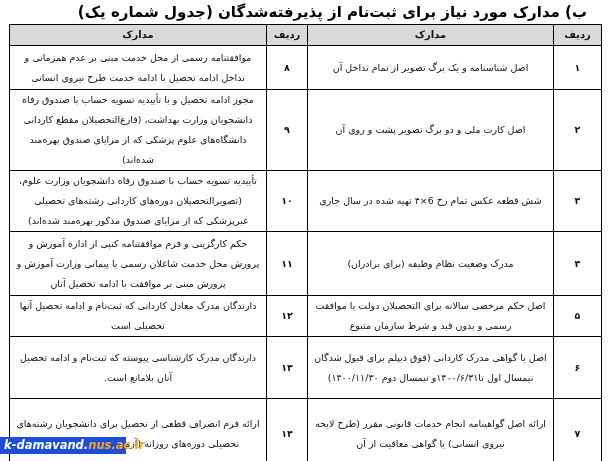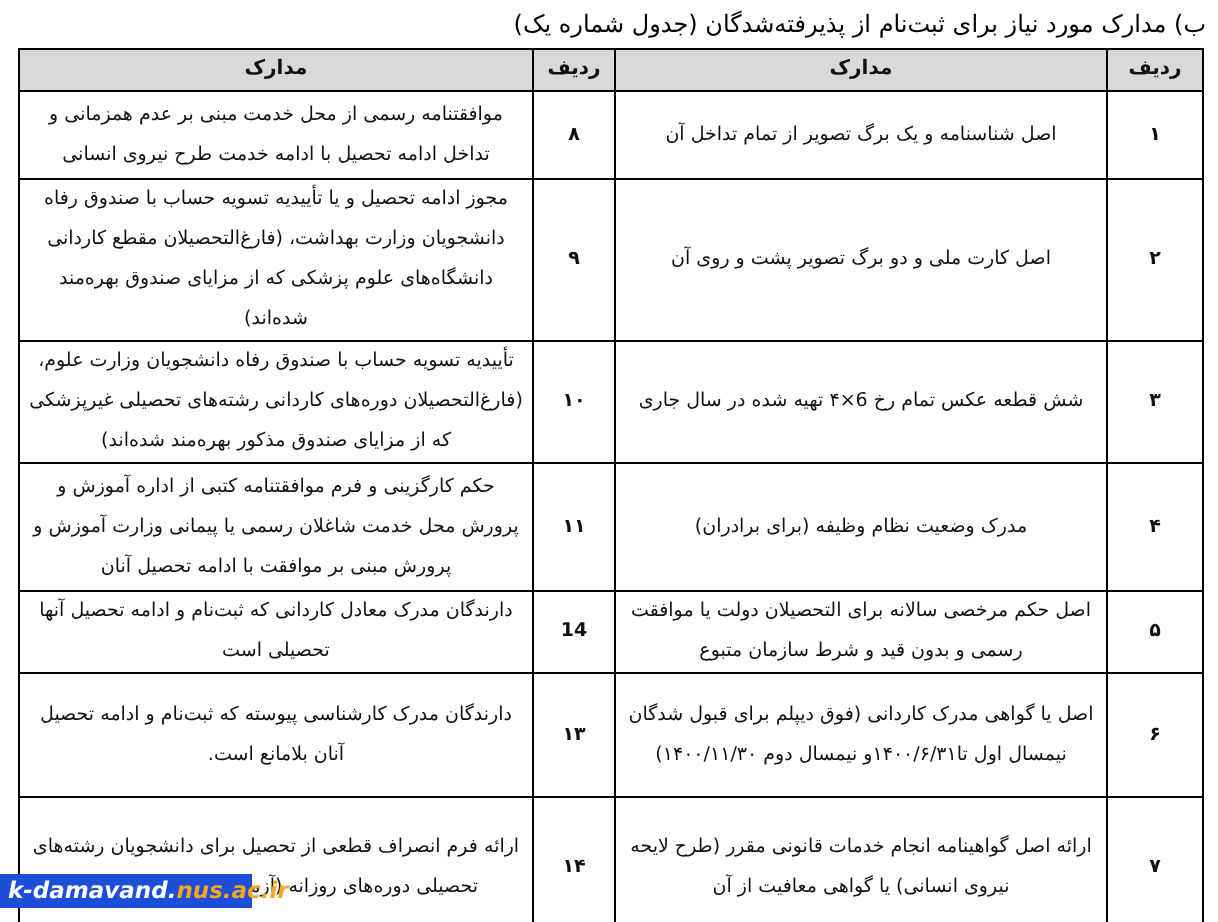--- a/index.html
+++ b/index.html
@@ -11,26 +11,26 @@
       width: 609px;
       height: 461px;
       position: relative;
       overflow: hidden;
       font-family: "DejaVu Sans", sans-serif;
       color: #111111;
     }
     .page-title {
       position: absolute;
       top: 2px;
-      right: 6px;
+      right: 22px;
       left: 0;
       direction: rtl;
       text-align: right;
-      font-size: 12px;
-      font-weight: normal;
+      font-size: 15px;
+      font-weight: bold;
       line-height: 20px;
       white-space: nowrap;
       color: #000;
     }
     table.docs {
       position: absolute;
       top: 24px;
       left: 9px;
       width: 592px;
       border-collapse: collapse;
@@ -109,32 +109,32 @@
     <tr style="height:62px">
       <td class="num">۲</td>
       <td>اصل کارت ملی و دو برگ تصویر پشت و روی آن</td>
       <td class="num">۹</td>
       <td>مجوز ادامه تحصیل و یا تأییدیه تسویه حساب با صندوق رفاه دانشجویان وزارت بهداشت، (فارغ‌التحصیلان مقطع کاردانی دانشگاه‌های علوم پزشکی که از مزایای صندوق بهره‌مند شده‌اند)</td>
     </tr>
     <tr style="height:59px">
       <td class="num">۳</td>
       <td>شش قطعه عکس تمام رخ 6×۴ تهیه شده در سال جاری</td>
       <td class="num">۱۰</td>
-      <td>تأییدیه تسویه حساب با صندوق رفاه دانشجویان وزارت علوم، (فارغ‌التحصیلان دوره‌های کاردانی رشته‌های تحصیلی غیرپزشکی که از مزایای صندوق مذکور بهره‌مند شده‌اند)</td>
+      <td>تأییدیه تسویه حساب با صندوق رفاه دانشجویان وزارت علوم، (تصویر‌التحصیلان دوره‌های کاردانی رشته‌های تحصیلی غیرپزشکی که از مزایای صندوق مذکور بهره‌مند شده‌اند)</td>
     </tr>
     <tr style="height:64px">
       <td class="num">۴</td>
       <td>مدرک وضعیت نظام وظیفه (برای برادران)</td>
       <td class="num">۱۱</td>
       <td>حکم کارگزینی و فرم موافقتنامه کتبی از اداره آموزش و پرورش محل خدمت شاغلان رسمی یا پیمانی وزارت آموزش و پرورش مبنی بر موافقت با ادامه تحصیل آنان</td>
     </tr>
     <tr style="height:31px">
       <td class="num">۵</td>
       <td>اصل حکم مرخصی سالانه برای التحصیلان دولت یا موافقت رسمی و بدون قید و شرط سازمان متبوع</td>
-      <td class="num">14</td>
+      <td class="num">۱۲</td>
       <td>دارندگان مدرک معادل کاردانی که ثبت‌نام و ادامه تحصیل آنها تحصیلی است</td>
     </tr>
     <tr style="height:62px">
       <td class="num">۶</td>
       <td>اصل یا گواهی مدرک کاردانی (فوق دیپلم برای قبول شدگان نیمسال اول تا۱۴۰۰/۶/۳۱و نیمسال دوم ۱۴۰۰/۱۱/۳۰)</td>
       <td class="num">۱۳</td>
       <td>دارندگان مدرک کارشناسی پیوسته که ثبت‌نام و ادامه تحصیل آنان بلامانع است.</td>
     </tr>
     <tr style="height:70px">
       <td class="num">۷</td>

